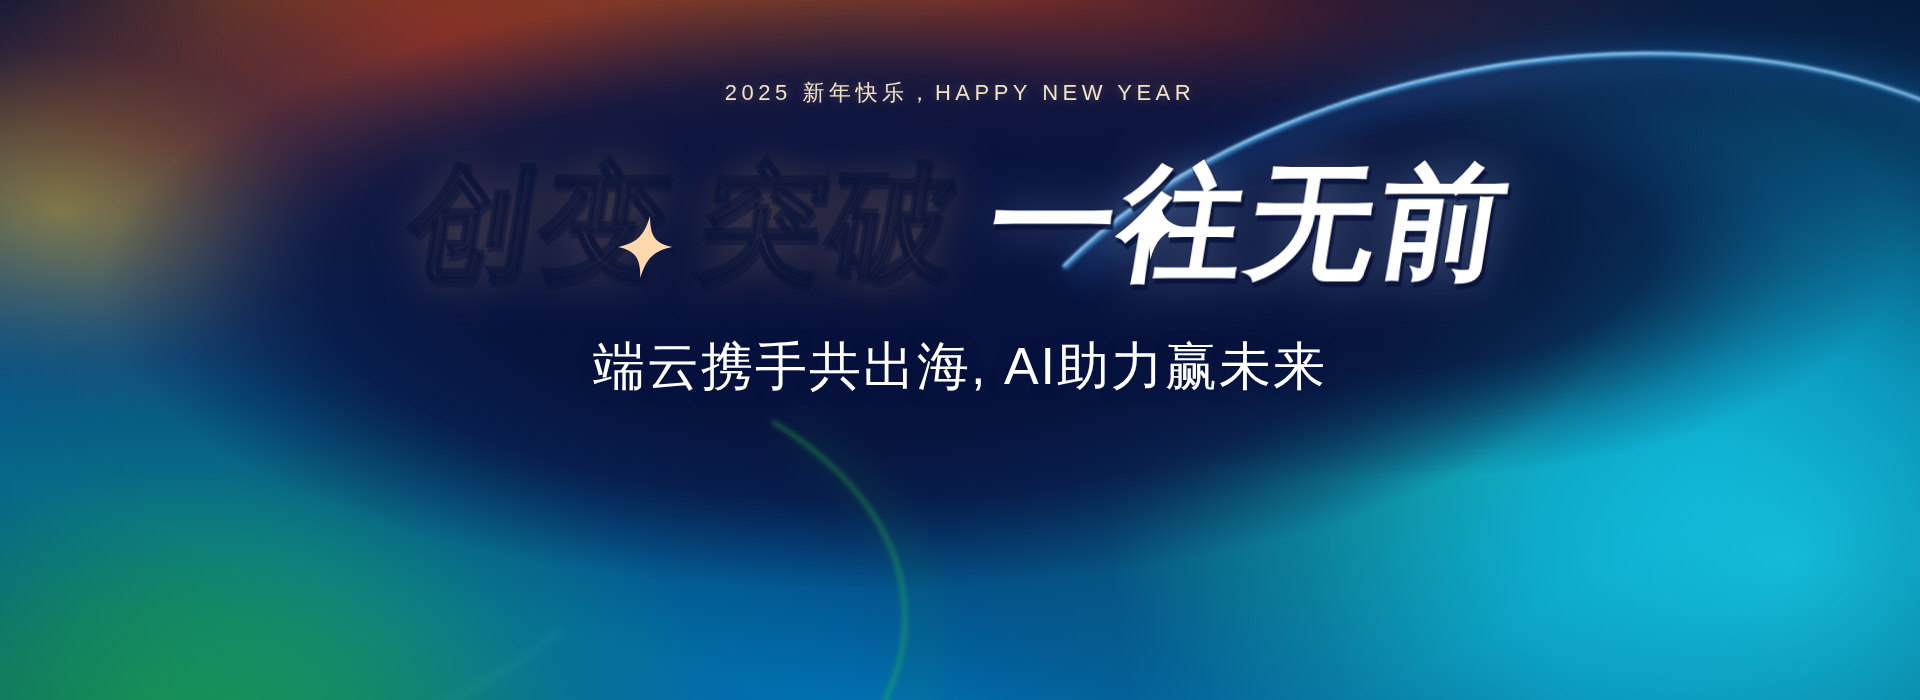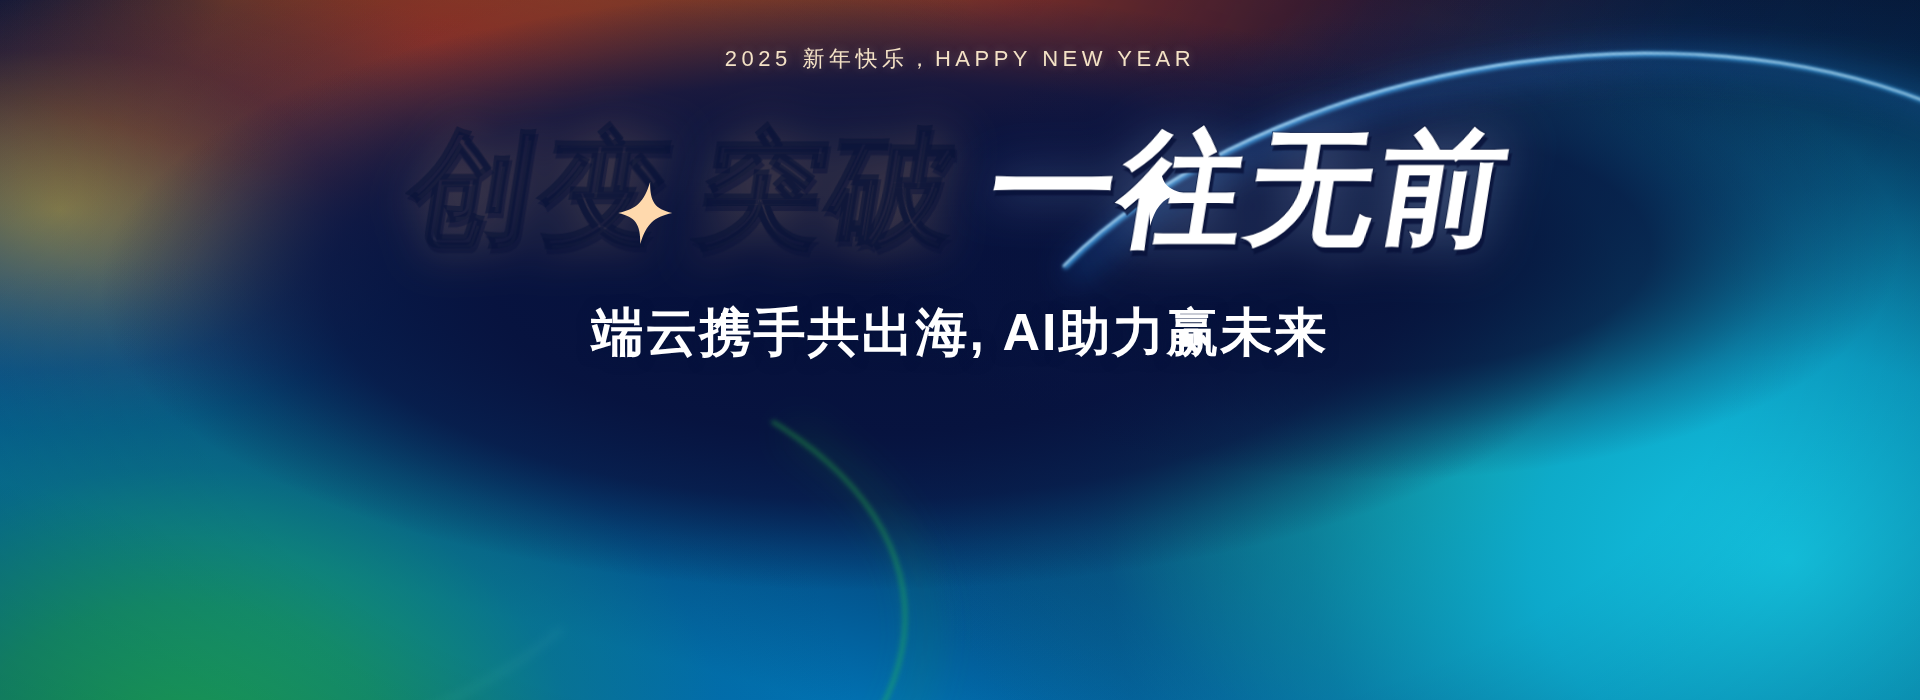--- a/index.html
+++ b/index.html
@@ -206,21 +206,21 @@
   
   .content {
     position: absolute;
     inset: 0;
     display: flex;
     flex-direction: column;
     align-items: center;
   }
 
   .eyebrow {
-    margin-top: 44px;
+    margin-top: 78px;
     font-size: 22px;
     letter-spacing: 4.5px;
     color: #f4e2c6;
     font-weight: 400;
     white-space: nowrap;
     text-shadow: 0 0 10px rgba(255,220,170,0.25);
   }
 
   .headline {
     position: relative;
@@ -267,21 +267,21 @@
     position: absolute;
     pointer-events: none;
   }
   .sparkle svg { display: block; }
   .sparkle-gold { left: 212px; top: 56px; }
   .sparkle-white { left: 718px; top: 34px; }
 
   .subtitle {
     margin-top: 46px;
     font-size: 52px;
-    font-weight: 700;
+    font-weight: 400;
     color: #ffffff;
     letter-spacing: 2px;
     white-space: nowrap;
     text-shadow: 0 2px 14px rgba(0,20,60,0.55);
     font-family: "Liberation Sans", "DejaVu Sans", sans-serif;
   }
 
   
   .vignette {
     background: radial-gradient(ellipse 1400px 720px at 960px 350px,

